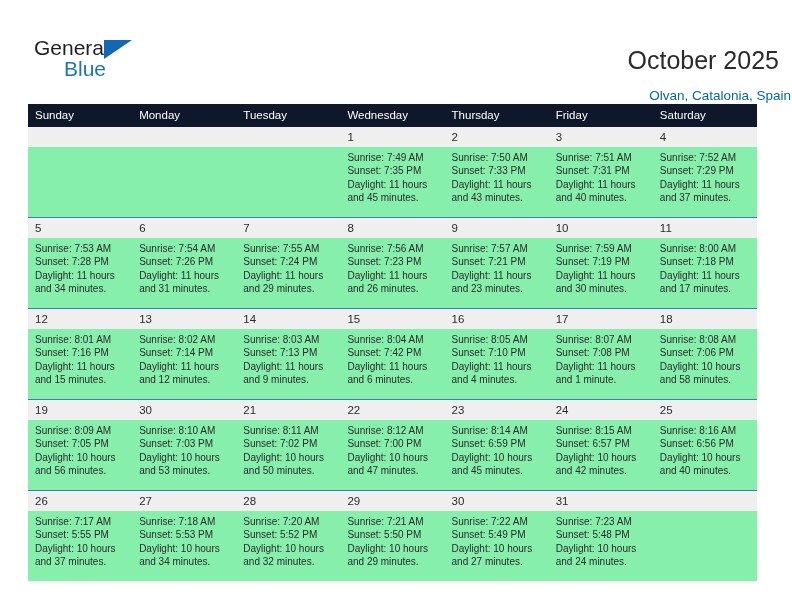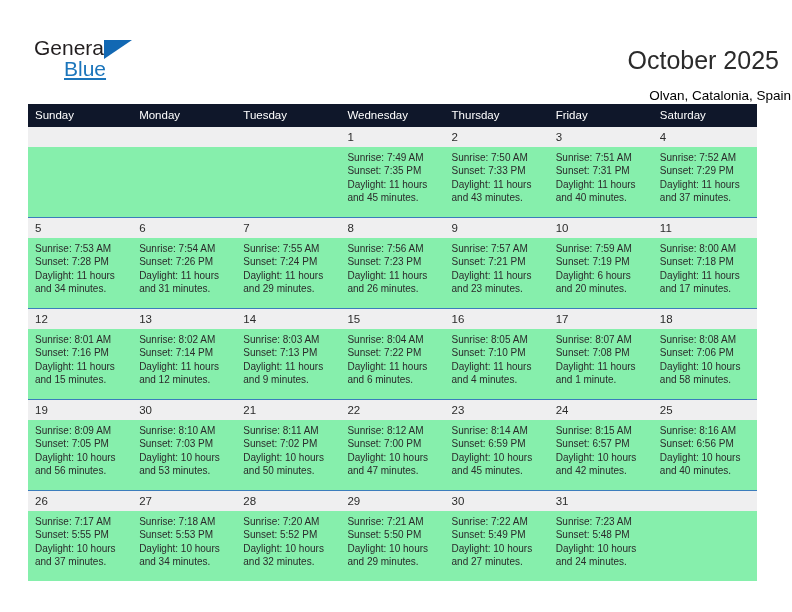--- a/index.html
+++ b/index.html
@@ -54,38 +54,37 @@
     border-left: 28px solid #1268b3;
     border-bottom: 19px solid transparent;
   }
   .logo-blue {
     position: absolute;
     left: 30px;
     top: 21px;
     font-size: 21px;
     color: #1b75bb;
     line-height: 24px;
-    text-decoration: underline;
   }
   .title-wrap {
     position: absolute;
     right: 35px;
     top: 33px;
     text-align: right;
   }
   .cal-title {
     font-size: 25px;
     color: #2b2b2b;
     line-height: 30px;
     font-weight: normal;
     margin: 12px;
   }
   .cal-sub {
     font-size: 13.5px;
-    color: #000000;
+    color: #0369a1;
     line-height: 18px;
     margin: 8px 0 0 0;
   }
 
   
   .cal {
     position: absolute;
     left: 28px;
     top: 104px;
     width: 729px;
@@ -251,21 +250,21 @@
           <div>Daylight: 11 hours and 26 minutes.</div>
         </td>
         <td class="info">
           <div>Sunrise: 7:57 AM</div>
           <div>Sunset: 7:21 PM</div>
           <div>Daylight: 11 hours and 23 minutes.</div>
         </td>
         <td class="info">
           <div>Sunrise: 7:59 AM</div>
           <div>Sunset: 7:19 PM</div>
-          <div>Daylight: 6 hours and 20 minutes.</div>
+          <div>Daylight: 11 hours and 30 minutes.</div>
         </td>
         <td class="info">
           <div>Sunrise: 8:00 AM</div>
           <div>Sunset: 7:18 PM</div>
           <div>Daylight: 11 hours and 17 minutes.</div>
         </td>
       </tr>
 
       <tr class="weekrow">
         <td class="daynum">12</td>
@@ -287,21 +286,21 @@
           <div>Sunset: 7:14 PM</div>
           <div>Daylight: 11 hours and 12 minutes.</div>
         </td>
         <td class="info">
           <div>Sunrise: 8:03 AM</div>
           <div>Sunset: 7:13 PM</div>
           <div>Daylight: 11 hours and 9 minutes.</div>
         </td>
         <td class="info">
           <div>Sunrise: 8:04 AM</div>
-          <div>Sunset: 7:22 PM</div>
+          <div>Sunset: 7:42 PM</div>
           <div>Daylight: 11 hours and 6 minutes.</div>
         </td>
         <td class="info">
           <div>Sunrise: 8:05 AM</div>
           <div>Sunset: 7:10 PM</div>
           <div>Daylight: 11 hours and 4 minutes.</div>
         </td>
         <td class="info">
           <div>Sunrise: 8:07 AM</div>
           <div>Sunset: 7:08 PM</div>

